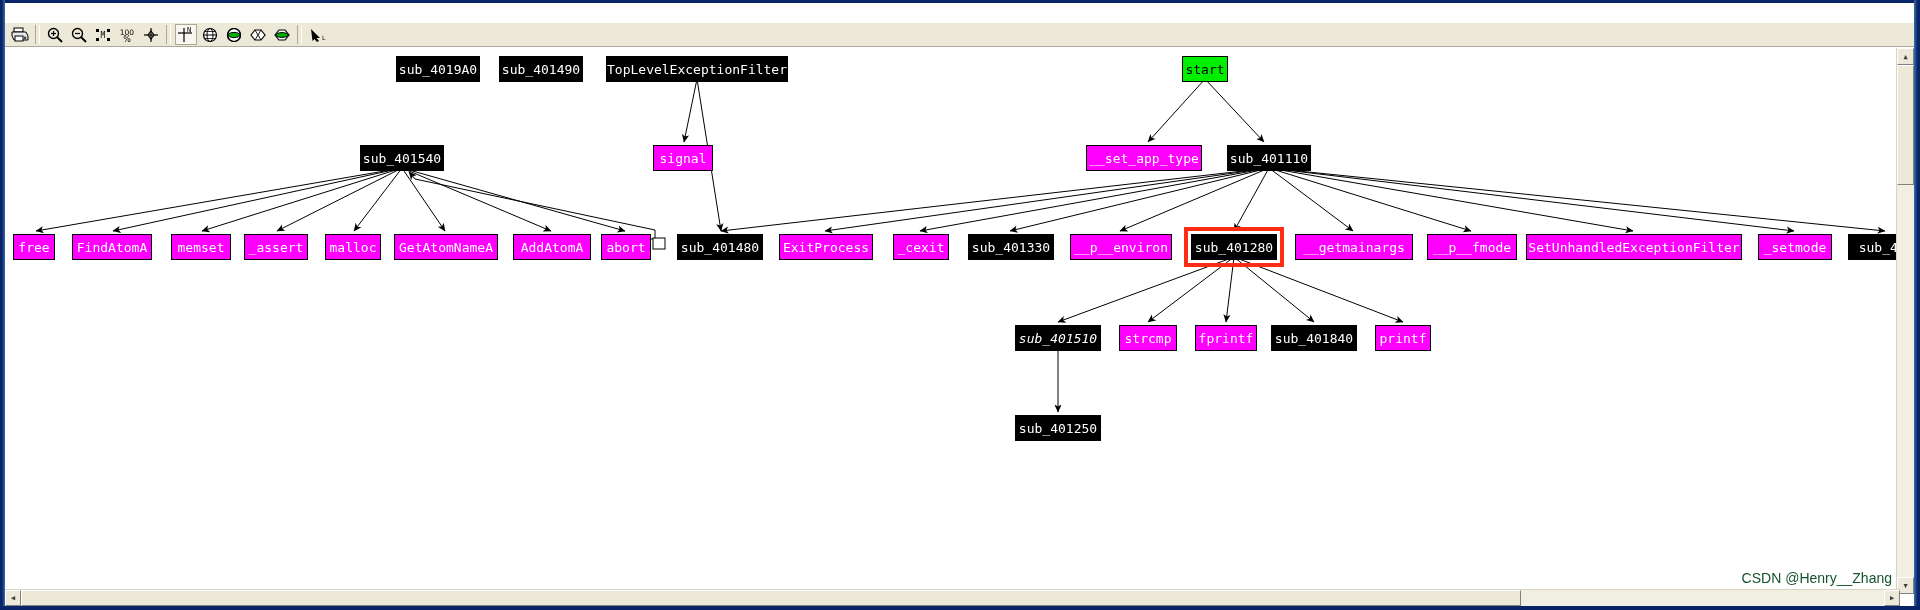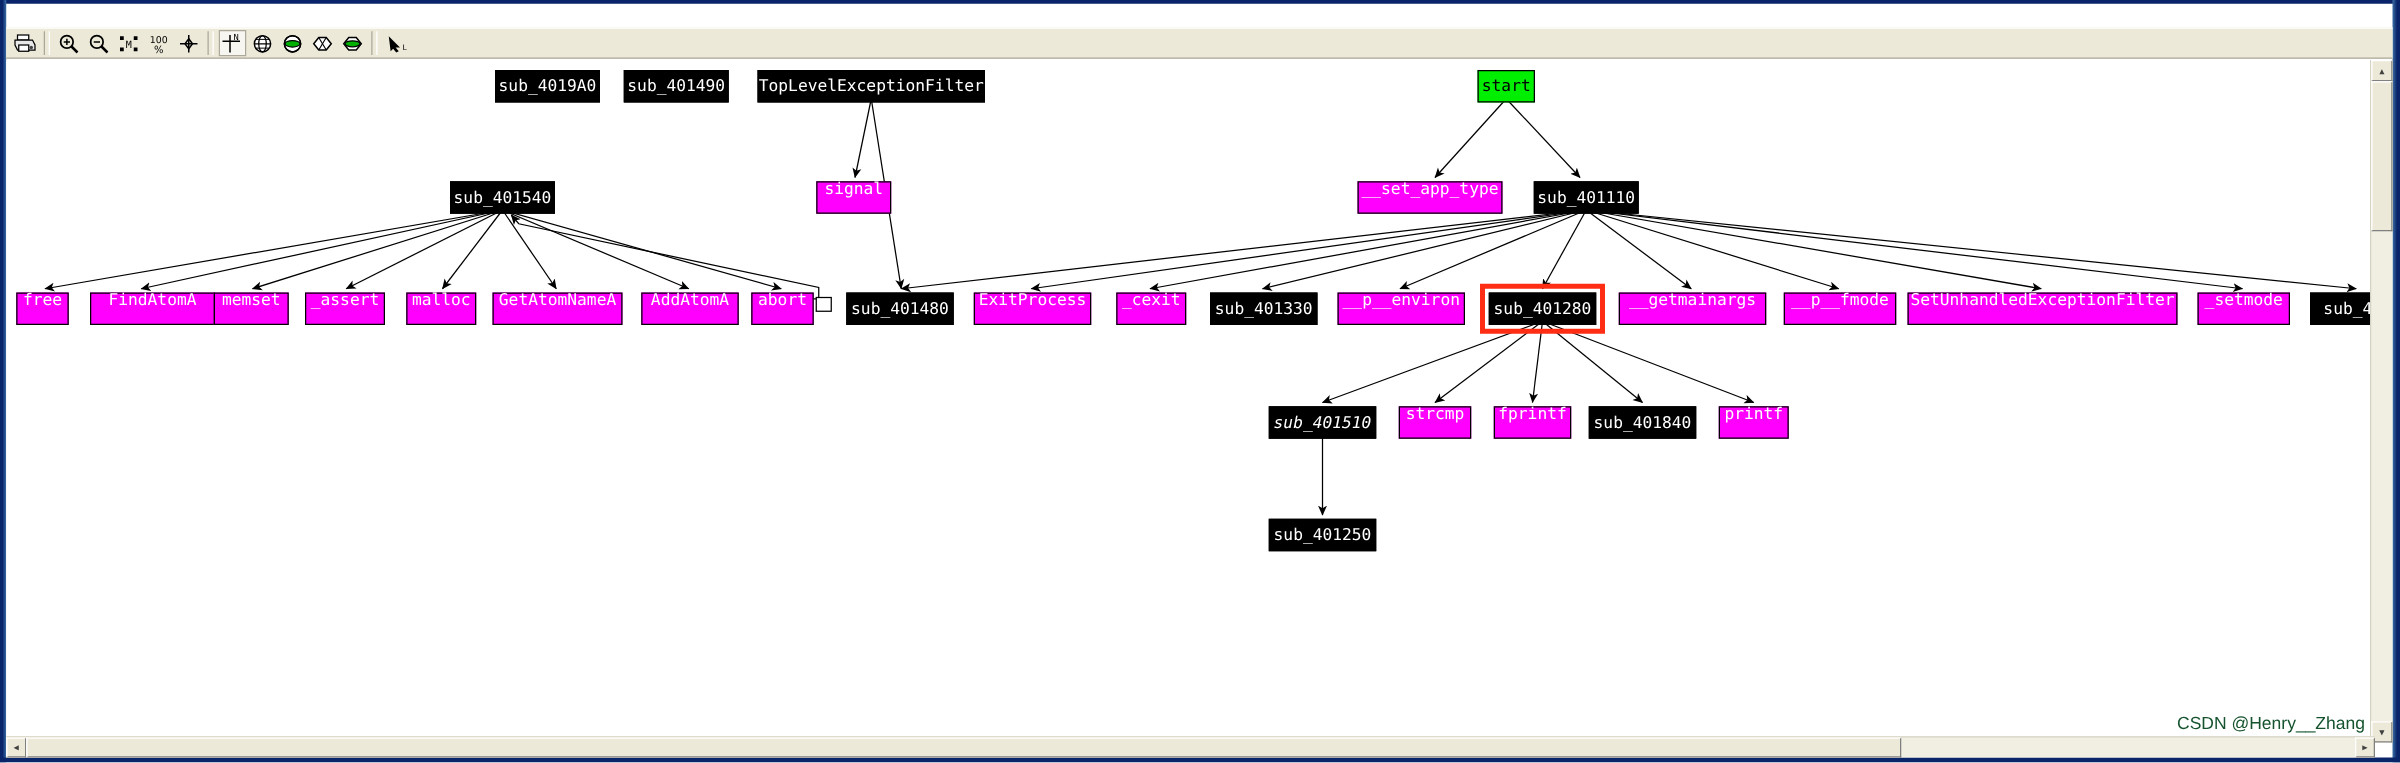--- a/index.html
+++ b/index.html
@@ -132,21 +132,20 @@
   }
   .node.kind-sub {
     background: #000000;
     color: #ffffff;
     border: 1px solid #000000;
   }
   .node.kind-imp {
     background: #ff00ff;
     color: #ffffff;
     border: 1px solid #000000;
-    align-items: flex-end;
   }
   .node.kind-start {
     background: #00ee00;
     color: #000000;
     border: 1px solid #000000;
   }
   .node.selected-ring {
     outline: 4px solid #ff2d13;
     outline-offset: 3px;
     z-index: 7;
@@ -398,21 +397,21 @@
         </div>
         <div class="node kind-imp" style="left: 1081px; top: 97px; width: 116px;">
           <span>__set_app_type</span>
         </div>
         <div class="node kind-sub" style="left: 1222px; top: 97px; width: 84px;">
           <span>sub_401110</span>
         </div>
         <div class="node kind-imp" style="left: 8px; top: 186px; width: 42px;">
           <span>free</span>
         </div>
-        <div class="node kind-imp" style="left: 67px; top: 186px; width: 100px;">
+        <div class="node kind-imp" style="left: 67px; top: 186px; width: 80px;">
           <span>FindAtomA</span>
         </div>
         <div class="node kind-imp" style="left: 166px; top: 186px; width: 60px;">
           <span>memset</span>
         </div>
         <div class="node kind-imp" style="left: 239px; top: 186px; width: 64px;">
           <span>_assert</span>
         </div>
         <div class="node kind-imp" style="left: 320px; top: 186px; width: 56px;">
           <span>malloc</span>

